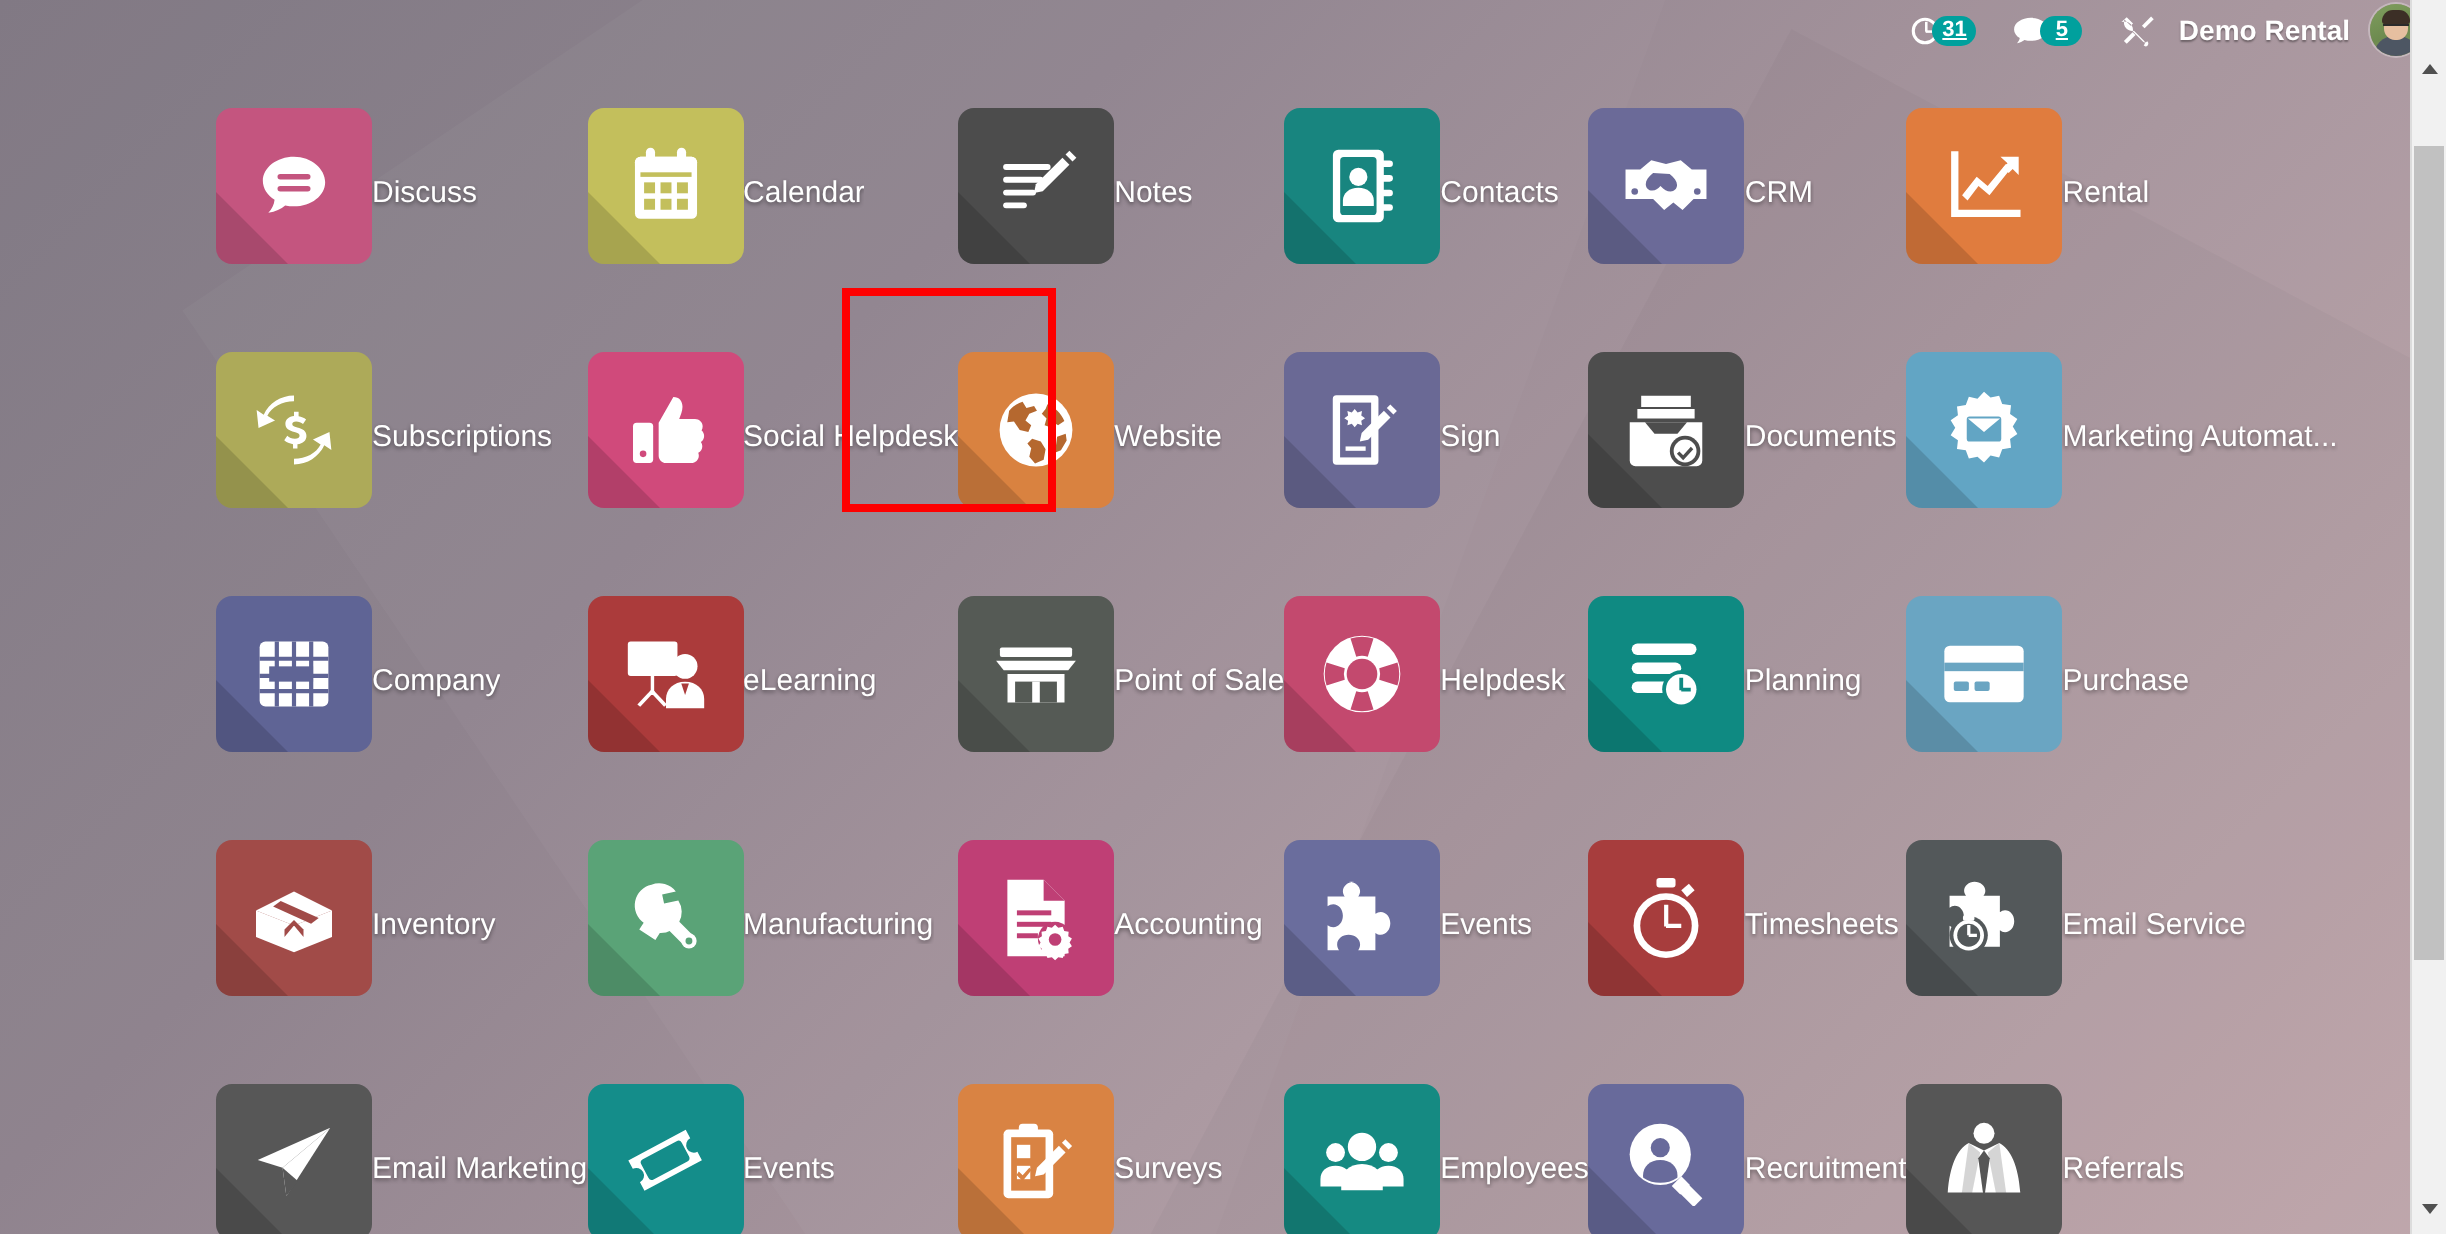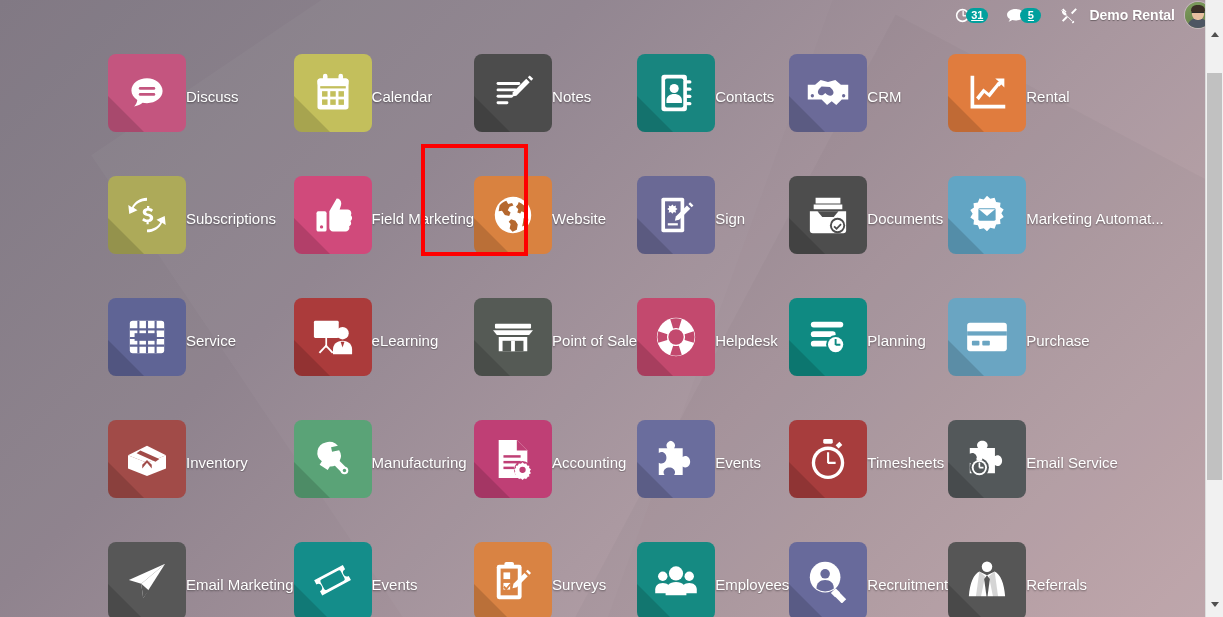--- a/index.html
+++ b/index.html
@@ -377,21 +377,21 @@
     </div>
 
     <div class="app">
       <div class="app-tile" style="background:#d04a7b">
         <svg width="44" height="44" viewBox="0 0 48 48">
           <rect x="6" y="20" width="11" height="22" rx="2" fill="#ffffff"></rect>
           <circle cx="11.5" cy="37" r="1.8" fill="#d04a7b"></circle>
           <path d="M20 20l8-14c3.3 0 5 2.3 5 5.3 0 2.2-1 4.6-1.8 6.7h8.6c2.4 0 4.2 1.8 4.2 4 0 .9-.2 1.6-.6 2.3.9.7 1.4 1.8 1.4 3 0 1.4-.7 2.6-1.8 3.3.5.7.8 1.5.8 2.4 0 1.5-.9 2.8-2.2 3.4.2.5.3 1 .3 1.6 0 2.2-1.8 4-4.2 4H24c-2.2 0-4-1.8-4-4z" fill="#ffffff"></path>
         </svg>
       </div>
-      <div class="app-label">Field Marketing</div>
+      <div class="app-label">Social Helpdesk</div>
     </div>
 
     <div class="app">
       <div class="app-tile" style="background:#d98240">
         <svg width="46" height="46" viewBox="0 0 48 48">
           <circle cx="24" cy="24" r="19" fill="#ffffff"></circle>
           <path d="M10 14c2-2.5 4.5-4 7-4.8l2 3.3 4-1 1.5 2.5-4 1.5-2 3.5 3 2.5-1.5 3.5-4.5-1-3-4.5-3.5.5z" fill="#b5682f"></path>
           <path d="M30 10.5c4 1.6 7.2 4.8 8.8 8.8l-3.3 2.2-2.5-1.5-1.5 2.5-3-1 1-3.5-2.5-2.5 2-2.5z" fill="#b5682f"></path>
           <path d="M22 28.5l4.5 1.5 2.5 4-1 5.5-4.5 2-3-3.5 1-4.5-2-2.5z" fill="#b5682f"></path>
           <path d="M35 27.5l4.5-1.5.5 3.5-3 5-3.5 1.5 1-4.5z" fill="#b5682f"></path>
@@ -444,21 +444,21 @@
     <div class="app">
       <div class="app-tile" style="background:#5f6495">
         <svg width="42" height="42" viewBox="0 0 44 44">
           <rect x="4" y="5" width="36" height="34" rx="3" fill="#ffffff"></rect>
           <g stroke="#5f6495" stroke-width="2.2" fill="none">
             <path d="M4 14h36M4 23h36M4 31h36M13 5v34M22 5v34M31 5v34"></path>
           </g>
           <rect x="9" y="18" width="23" height="8" fill="#5f6495"></rect>
         </svg>
       </div>
-      <div class="app-label">Service</div>
+      <div class="app-label">Company</div>
     </div>
 
     <div class="app">
       <div class="app-tile" style="background:#ab3b3b">
         <svg width="46" height="42" viewBox="0 0 48 44">
           <rect x="4" y="5" width="26" height="18" rx="1.5" fill="#ffffff"></rect>
           <path d="M16 23h1.8v10H16z" fill="#ffffff"></path>
           <path d="M9 38l7.5-8 1.5 1.2-7.5 8z" fill="#ffffff"></path>
           <path d="M24.5 38L17 30l-1.5 1.2 7.5 8z" fill="#ffffff"></path>
           <circle cx="34" cy="18" r="6.5" fill="#ffffff"></circle>

